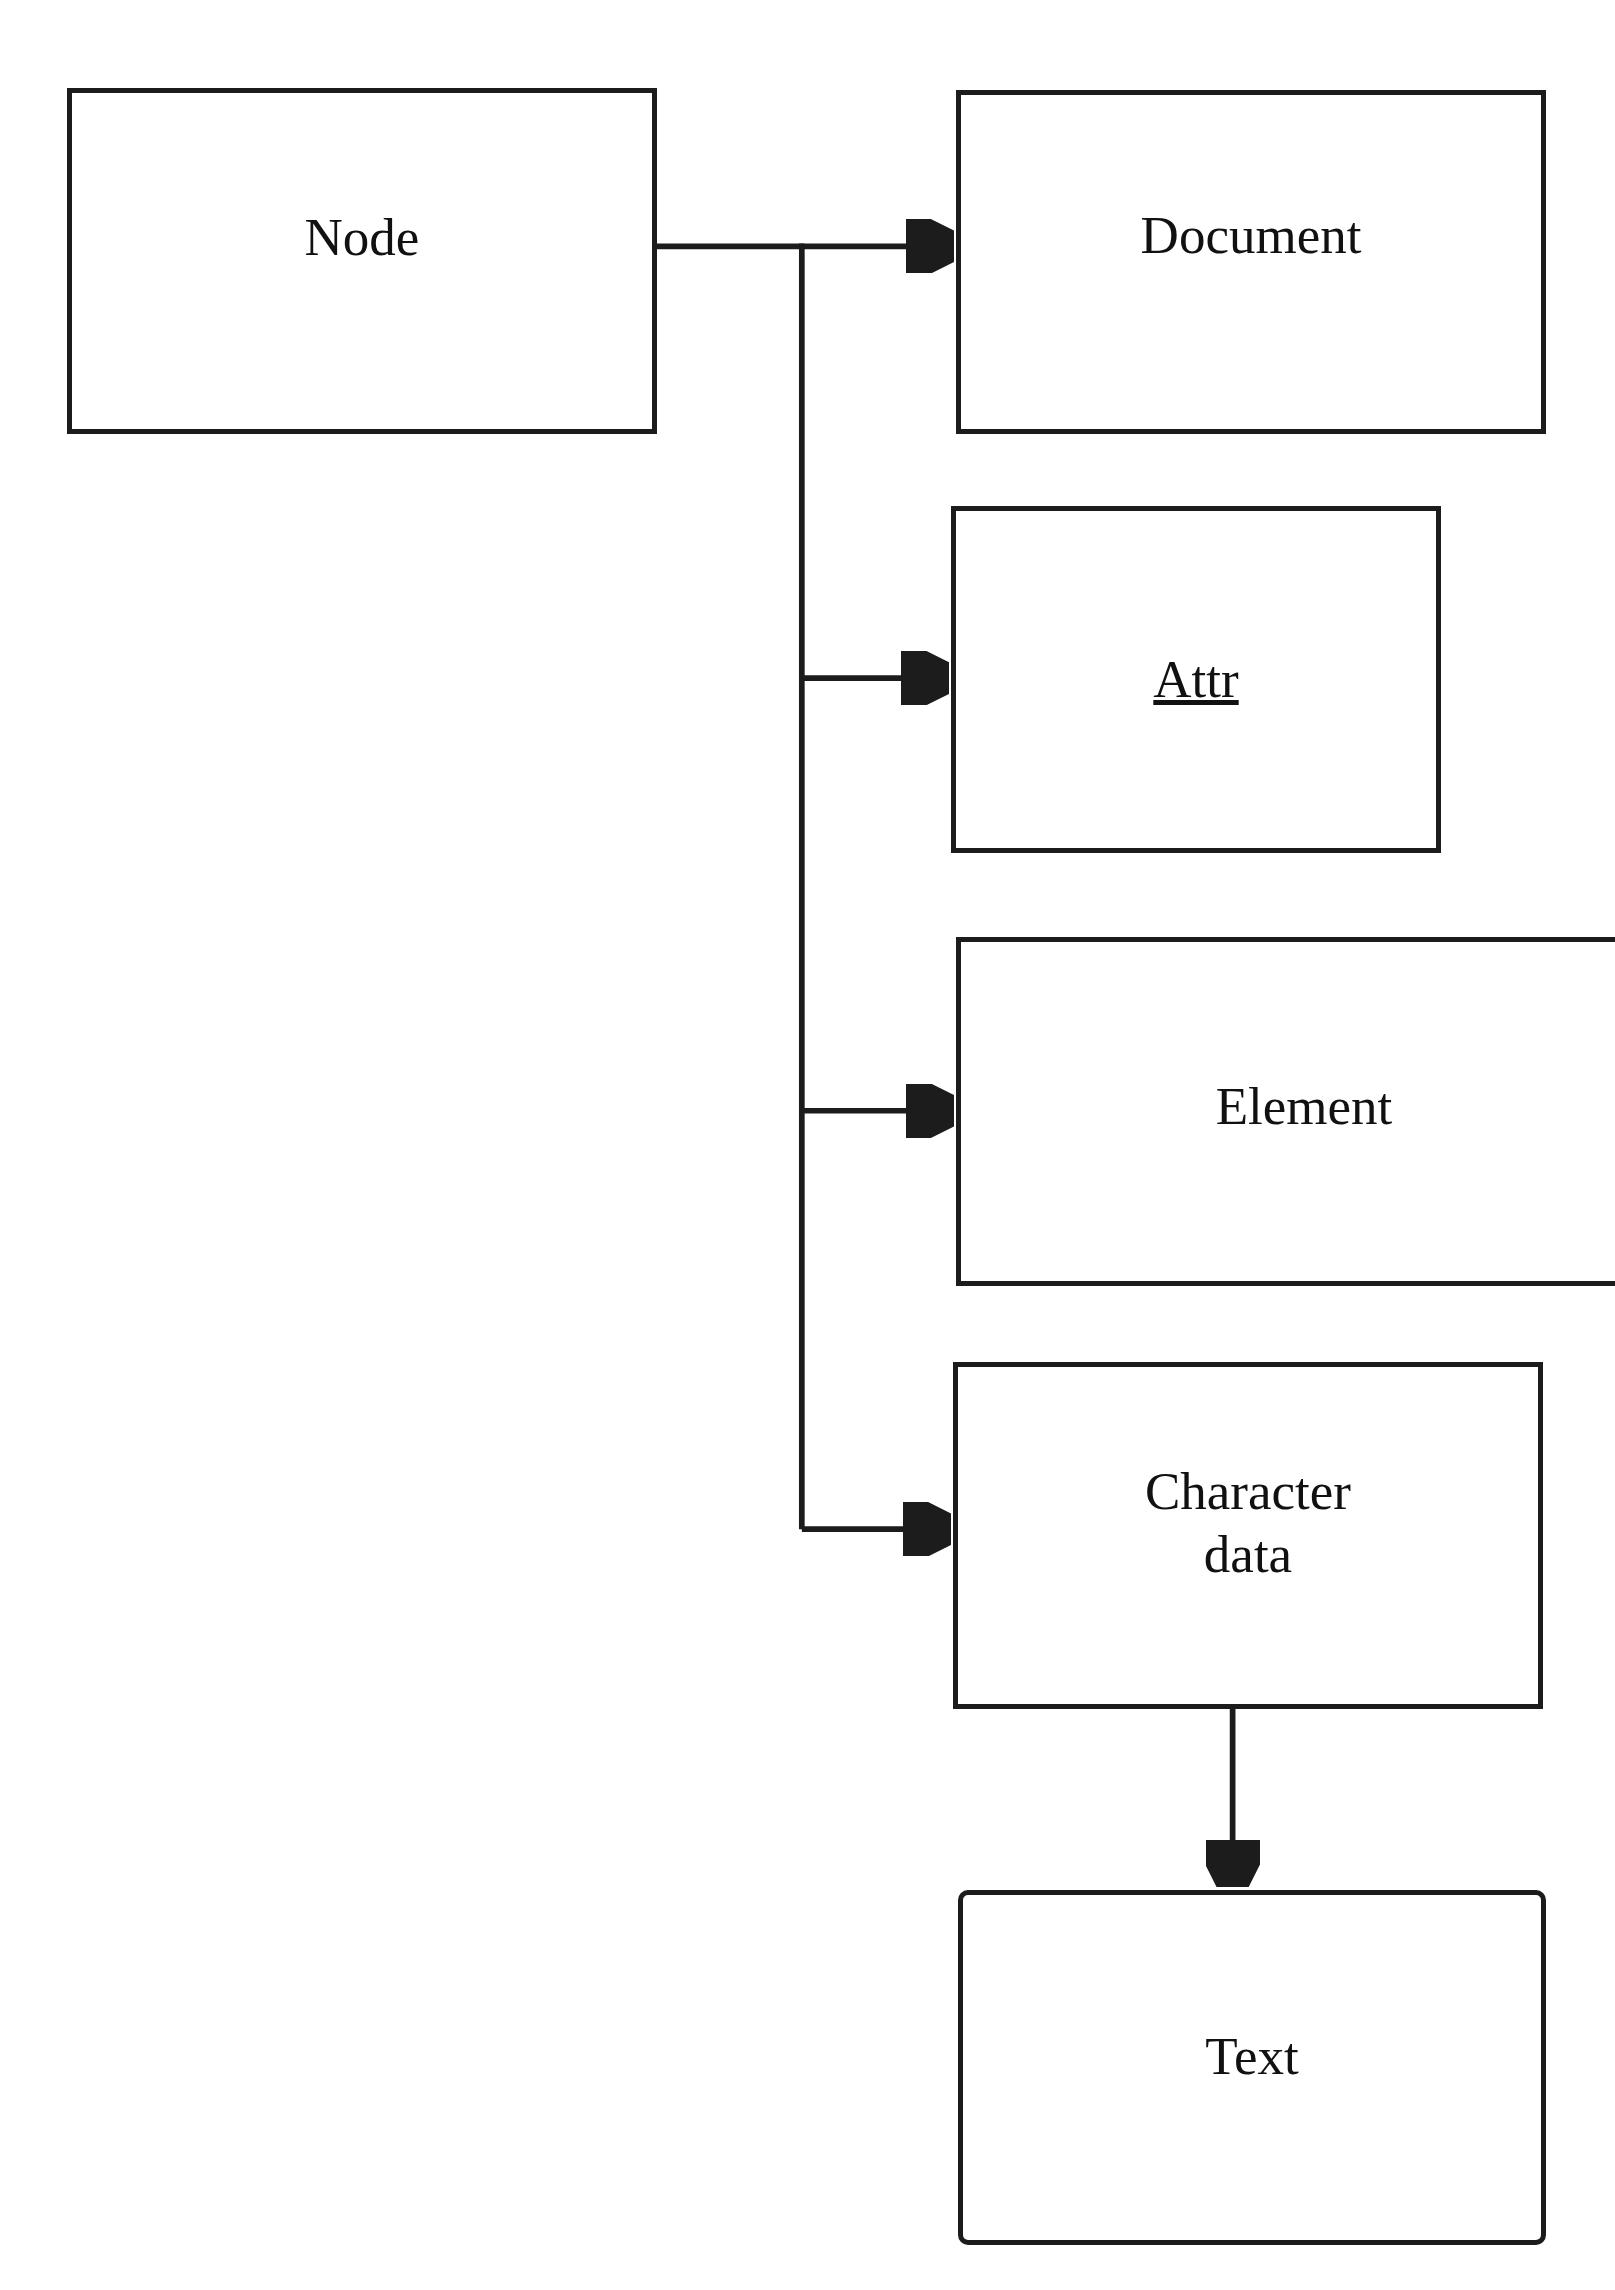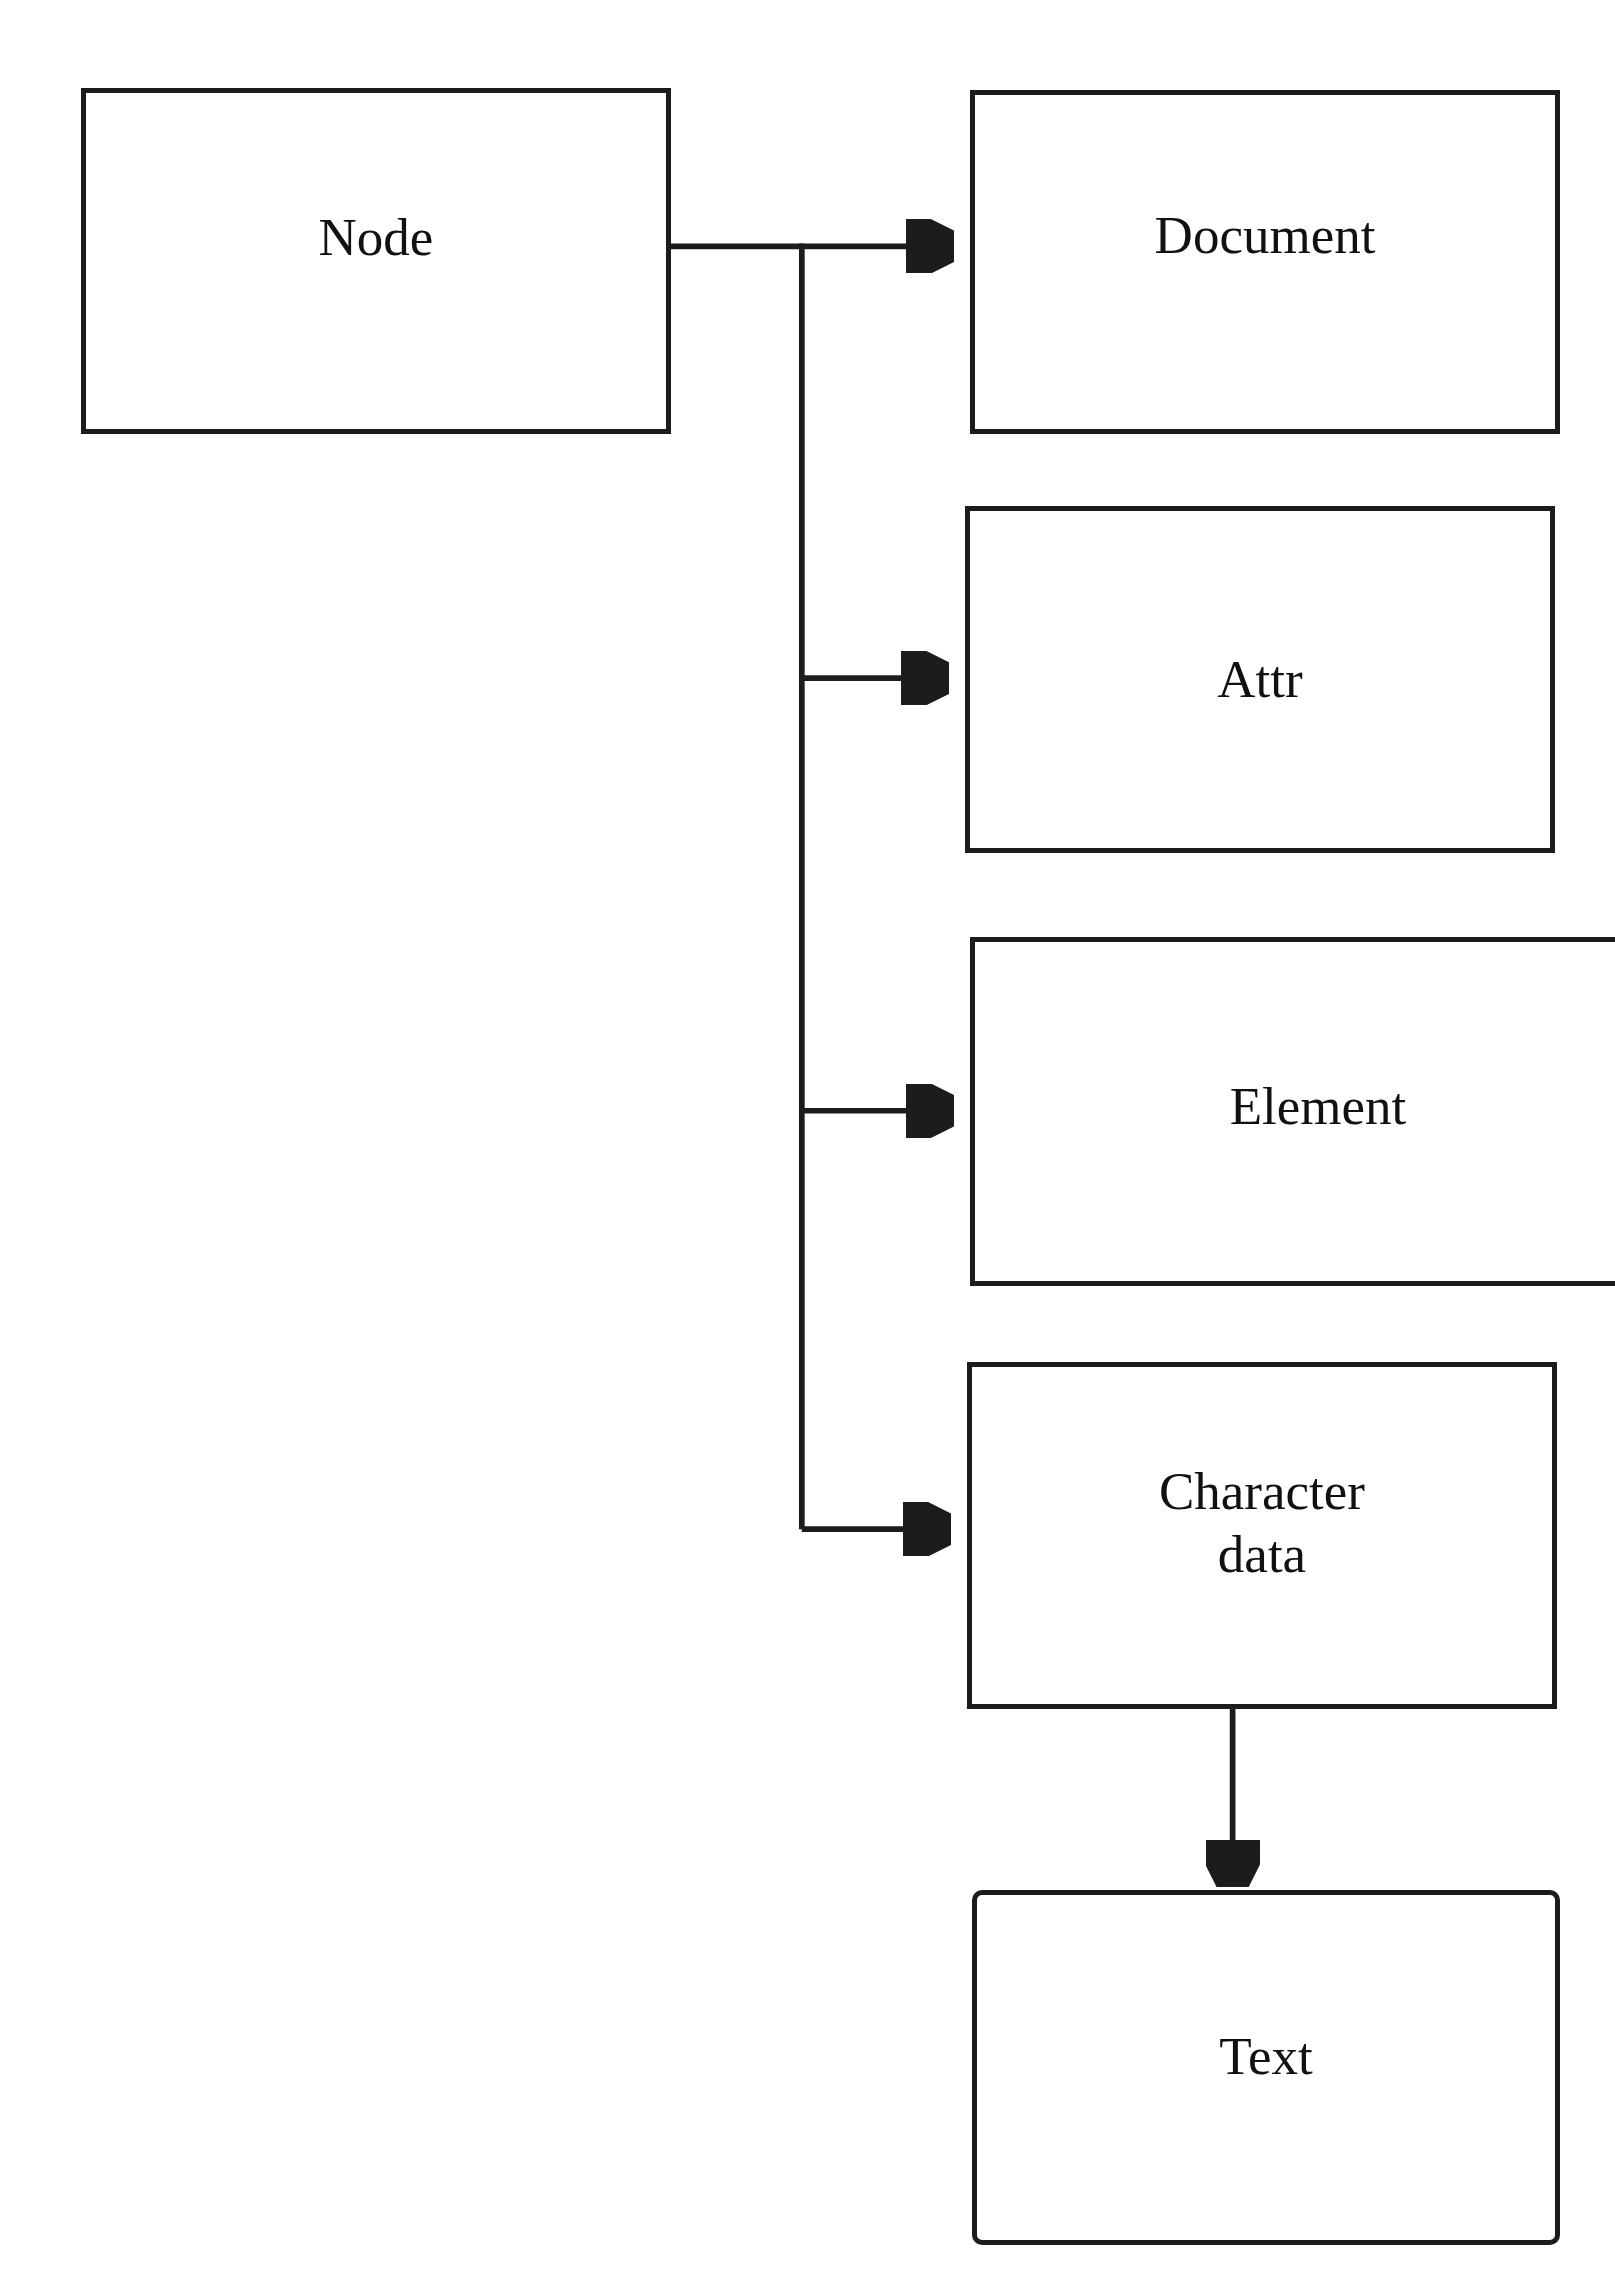--- a/index.html
+++ b/index.html
@@ -31,27 +31,26 @@
     box-sizing:border-box;
     border:5.7px solid var(--stroke);
     background:var(--bg);
     display:flex;
     align-items:center;
     justify-content:center;
     text-align:center;
     color:var(--text);
     font-size:53px;
     line-height:1.18;
-    margin-left:14px;
   }
   .box span{display:inline-block;}
 
   .box-node          {left:67px;   top:88px;   width:590px; height:346px; padding-bottom:48px;}
   .box-document      {left:956px; top:90px;   width:590px; height:344px; padding-bottom:53px;}
-  .box-attr          {left:951px; top:506px;  width:590px; height:347px; padding-bottom:0;}
+  .box-attr          {left:951px; top:506px;  width:490px; height:347px; padding-bottom:0;text-decoration:underline;}
   .box-element       {left:956px; top:937px;  width:696px; height:349px; padding-bottom:9.5px;}
   .box-character-data{left:953px; top:1362px; width:590px; height:347px; padding-bottom:25px;}
   .box-text          {left:958px; top:1890px; width:588px; height:355px; padding-bottom:23px;border-radius:10px;}
 
   .box-character-data span{max-width:285px;}
 </style>
 </head>
 <body>
 
 <div class="canvas">

